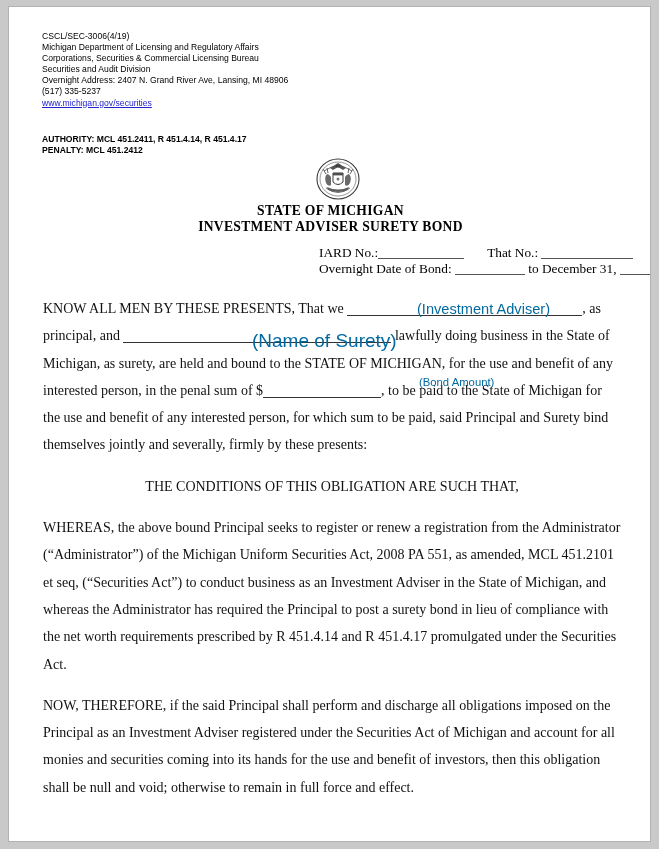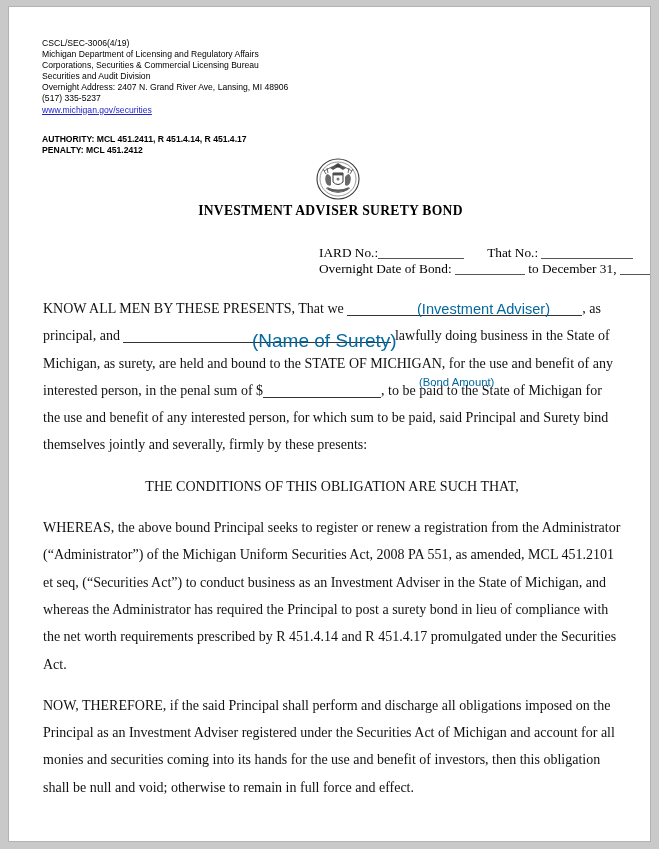--- a/index.html
+++ b/index.html
@@ -29,21 +29,21 @@
     background: #ffffff;
     border: 1px solid #b2b2b2;
     box-sizing: border-box;
     overflow: hidden;
   }
 
   
   .agency {
     position: absolute;
     left: 33px;
-    top: 31px;
+    top: 24px;
     font-family: "Liberation Sans", sans-serif;
     font-size: 8.6px;
     line-height: 11.1px;
     color: #000;
     white-space: nowrap;
   }
   .agency div { white-space: nowrap; }
   .weblink {
     color: #2222cc;
     text-decoration: underline;
@@ -191,20 +191,21 @@
         <path d="M13 17 Q10 20 12 26 Q14 30 17 28 L17 20 Q15 17 13 17 Z" fill="#6a6a6a"></path>
         <path d="M35 17 Q38 20 36 26 Q34 30 31 28 L31 20 Q33 17 35 17 Z" fill="#6a6a6a"></path>
         <path d="M12 17 L9 12 M14 16 L13 11" stroke="#555" stroke-width="0.9" fill="none"></path>
         <path d="M36 17 L39 12 M34 16 L35 11" stroke="#555" stroke-width="0.9" fill="none"></path>
 
         <path d="M13 30 Q24 35 35 30 L34 33 Q24 37 14 33 Z" fill="#5e5e5e"></path>
       </svg>
     </div>
 
     <div class="doc-title">
+      <div>STATE OF MICHIGAN</div>
       <div>INVESTMENT ADVISER SURETY BOND</div>
     </div>
 
     <div class="bondlines">
       <div class="row">
         <span>IARD No.:</span><span class="ul w1"></span>
         &nbsp;&nbsp;&nbsp;&nbsp;&nbsp;
         <span>That No.:</span>
         <span class="ul w2"></span>
       </div>

